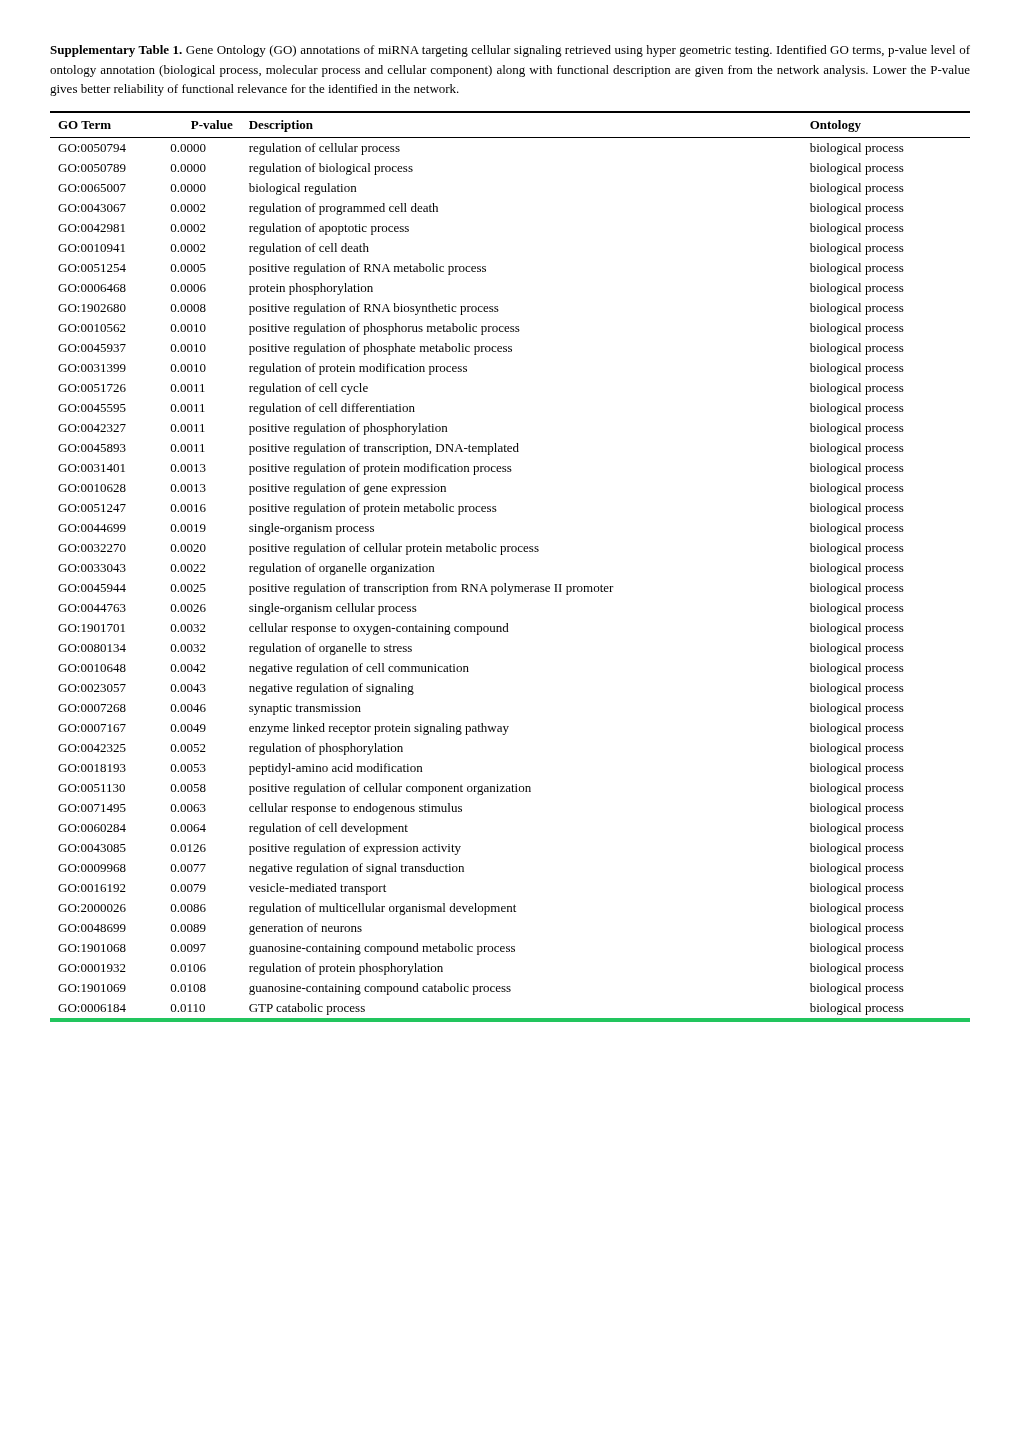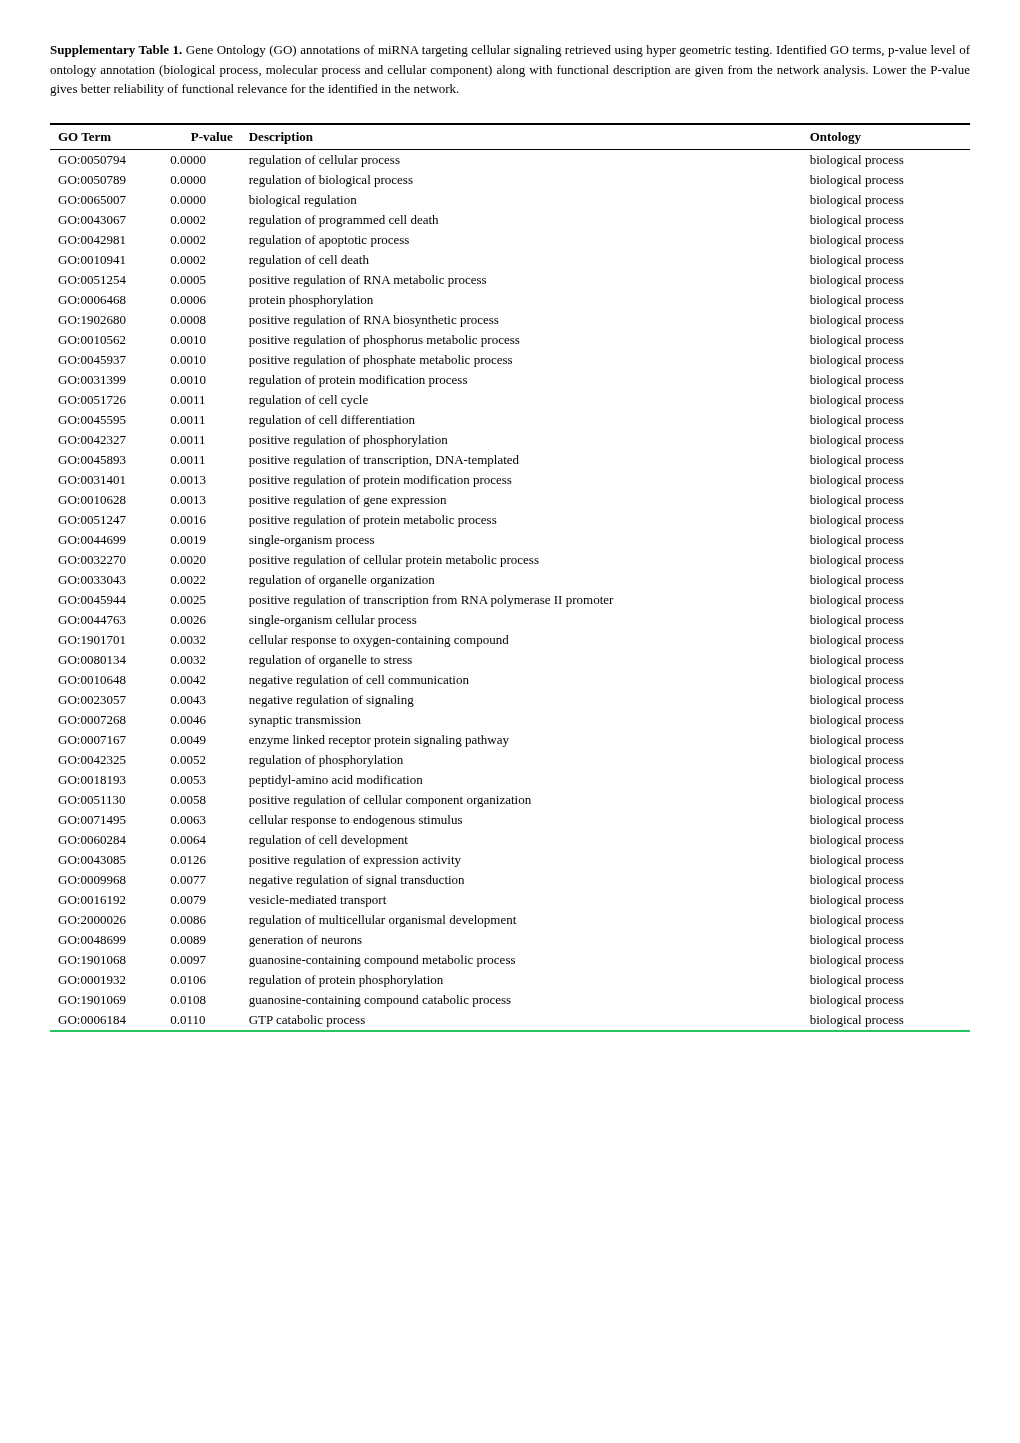--- a/index.html
+++ b/index.html
@@ -4,32 +4,32 @@
   <style>
     * { margin: 0; padding: 0; box-sizing: border-box; }
     body {
       background: #fff;
       font-family: "Times New Roman", Times, serif;
       font-size: 13px;
       color: #000;
       padding: 40px 50px;
     }
     .caption {
-      margin-bottom: 24px;
+      margin-bottom: 12px;
       line-height: 1.5;
       text-align: justify;
     }
     .caption strong {
       font-weight: bold;
     }
     table {
       width: 100%;
       border-collapse: collapse;
       border-top: 2px solid #000;
-      border-bottom: 2px solid #22c55e;
+      border-bottom: 4px solid #22c55e;
     }
     thead tr {
       border-bottom: 1px solid #000;
     }
     thead th {
       font-weight: bold;
       padding: 4px 8px;
       text-align: left;
       white-space: nowrap;
     }

